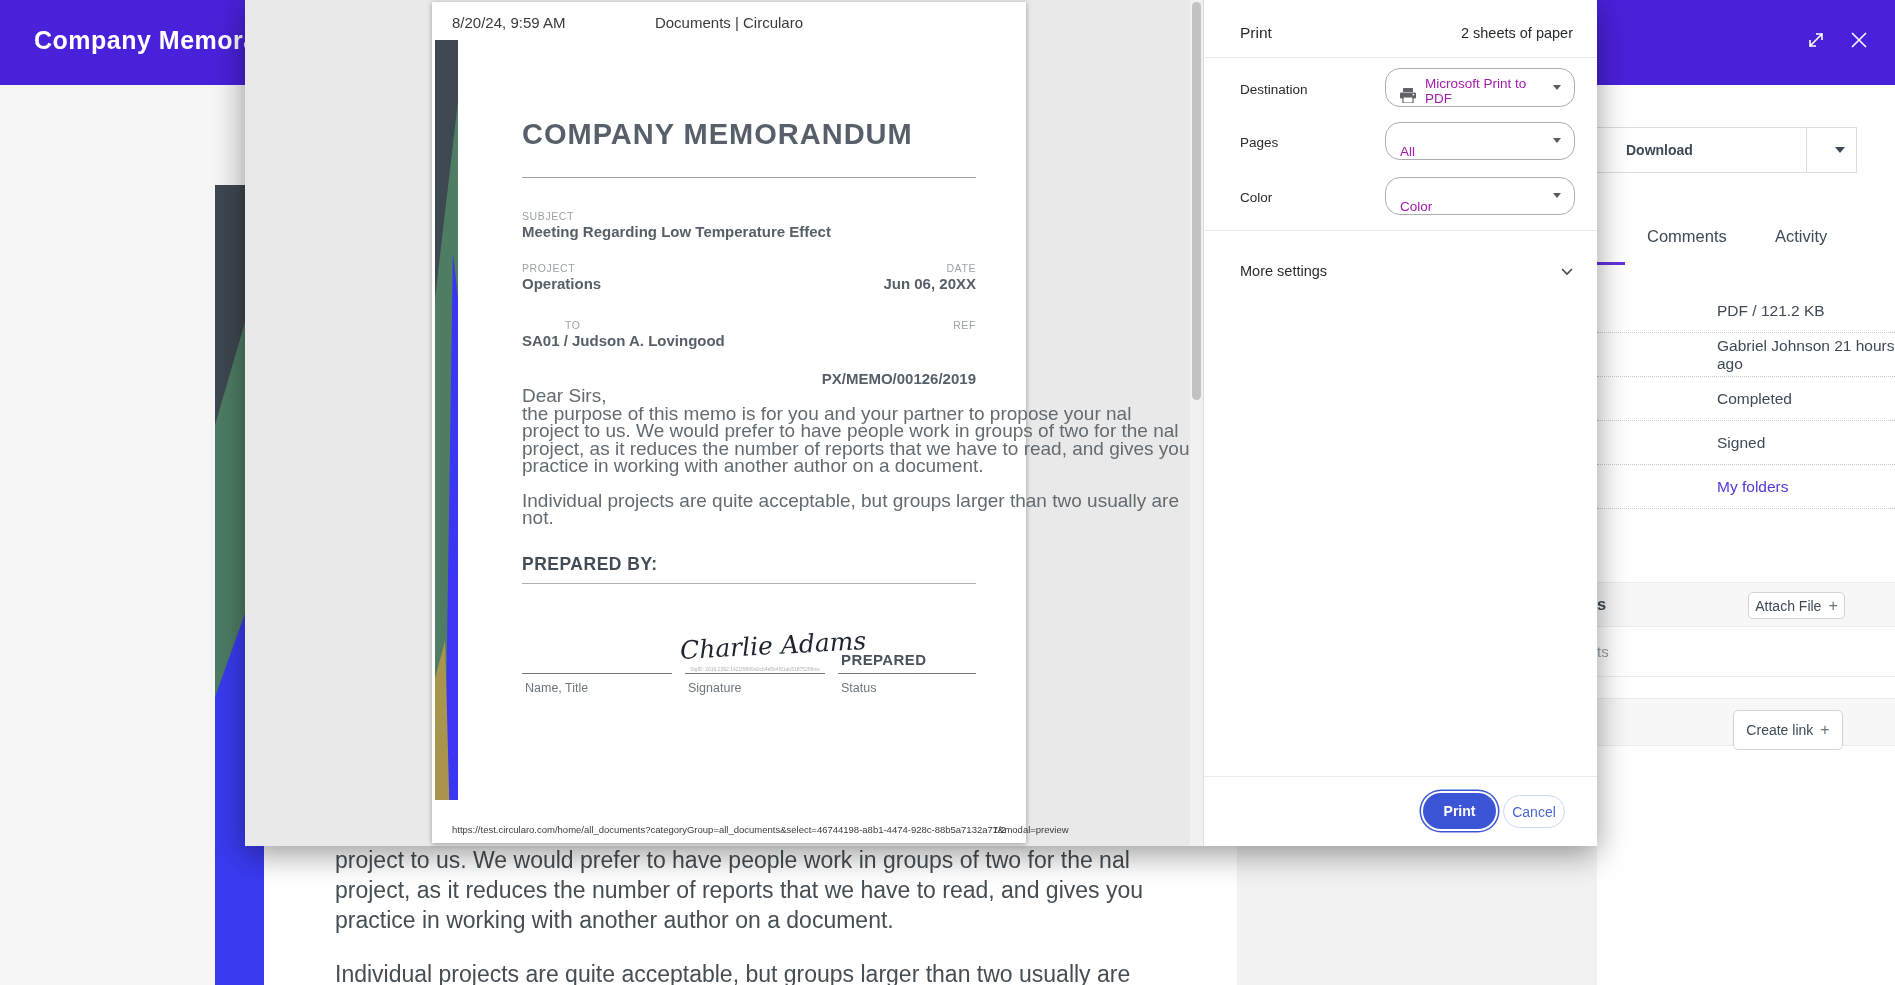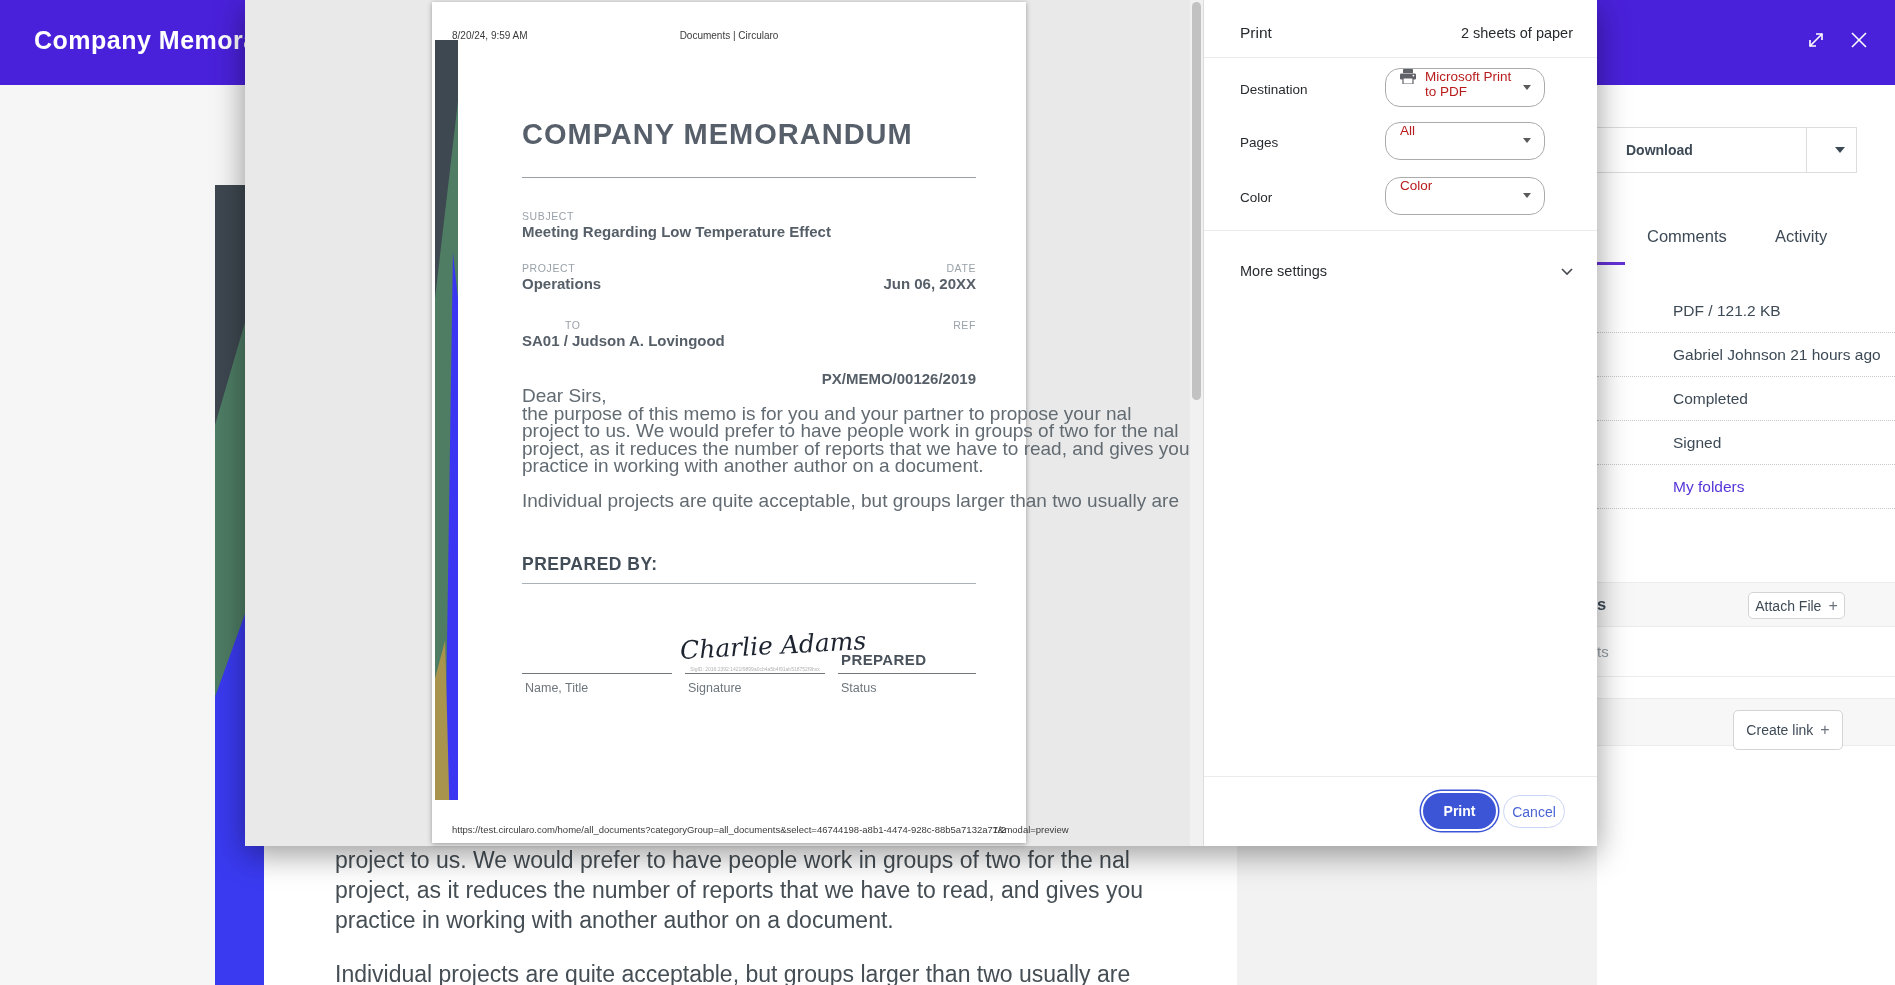--- a/index.html
+++ b/index.html
@@ -32,40 +32,40 @@
   .download-box { position:absolute; left:-60px; top:42px; width:320px; height:46px; background:#fff; border:1px solid #ddd; cursor:pointer; }
   .download-label { position:absolute; left:88px; top:0; height:44px; display:flex; align-items:center; font-size:14px; font-weight:bold; color:#3d4a56; }
   .download-sep { position:absolute; left:268px; top:0; bottom:0; width:1px; background:#ddd; }
   .download-caret { position:absolute; left:284px; top:0; width:36px; height:44px; display:flex; align-items:center; justify-content:center; cursor:pointer; }
   .tri-down { width:0; height:0; border-left:5px solid transparent; border-right:5px solid transparent; border-top:6px solid #3d4a56; }
   .tab { position:absolute; top:142px; font-size:16.5px; color:#3d4a56; cursor:pointer; }
   .tab.comments { left:50px; }
   .tab.activity { left:178px; }
   .tab-underline { position:absolute; left:0; top:177px; width:28px; height:3px; background:#6531d9; }
   .detail-rows { position:absolute; left:0; right:0; top:204px; }
-  .detail-row { height:44px; display:flex; align-items:center; padding-left:76px; font-size:15.5px; color:#3d4a56; border-bottom:1px dotted #c9c9c9; }
+  .detail-row { height:44px; display:flex; align-items:center; padding-left:120px; font-size:15.5px; color:#3d4a56; border-bottom:1px dotted #c9c9c9; }
   .detail-row.link { color:#5636d8; cursor:pointer; }
   .side-band { position:absolute; left:0; right:0; background:#f7f7f7; border-top:1px solid #ececec; border-bottom:1px solid #ececec; }
   .band-attach { top:497px; height:45px; }
   .band-links { top:613px; height:48px; }
   .band-partial { position:absolute; left:0; top:0; bottom:0; display:flex; align-items:center; font-size:16.5px; font-weight:bold; color:#3d4a56; }
   .side-btn { position:absolute; background:#fff; border:1px solid #d4d4d4; border-radius:5px; display:flex; align-items:center; justify-content:center; gap:7px; font-size:14px; color:#3d4a56; cursor:pointer; }
   .side-btn .plus { font-size:16px; color:#6a737c; font-weight:normal; }
   .btn-attach { left:151px; top:9px; width:97px; height:27px; }
   .btn-createlink { left:136px; top:11px; width:110px; height:40px; }
   .empty-row { position:absolute; left:0; right:0; top:542px; height:50px; background:#fff; border-bottom:1px solid #ececec; display:flex; align-items:center; font-size:15px; color:#949ea6; }
 
   
   .print-dialog { position:absolute; left:245px; top:0; width:1352px; height:846px; z-index:10; box-shadow:0 8px 30px rgba(0,0,0,.4); }
   .preview-pane { position:absolute; left:0; top:0; width:945px; height:846px; background:#e9e9e9; }
   .preview-scrollbar { position:absolute; left:945px; top:0; width:13px; height:846px; background:#f1f1f1; }
   .preview-scrollbar .thumb { position:absolute; left:2px; top:2px; width:9px; height:398px; background:#c2c2c2; border-radius:5px; }
 
   .preview-page { position:absolute; left:187px; top:2px; width:594px; height:841px; background:#fff; box-shadow:0 1px 5px rgba(0,0,0,.35); }
-  .page-h { position:absolute; top:28px; font-size:10px; color:#3a3a3a; white-space:nowrap; }
+  .page-h { position:absolute; top:12px; font-size:15px; color:#3a3a3a; white-space:nowrap; }
   .page-h.left { left:20px; }
   .page-h.center { left:0; right:0; text-align:center; }
   .page-f { position:absolute; top:822px; font-size:9.5px; color:#3a3a3a; white-space:nowrap; }
   .page-f.url { left:20px; }
   .page-f.num { right:20px; }
 
   .memo-stripe { position:absolute; left:3px; top:38px; width:23px; height:760px; overflow:hidden; }
   .memo-stripe .layer { position:absolute; inset:0; }
   .memo-stripe .green { background:#4f7d63; }
   .memo-stripe .dark  { background:#3e4850; clip-path:polygon(0 0,100% 0,100% 8%,0 34%); }
@@ -94,21 +94,21 @@
   .status-value { position:absolute; left:409px; top:649px; font-size:15px; font-weight:bold; color:#49525b; letter-spacing:.4px; }
 
   
   .settings-panel { position:absolute; left:958px; top:0; width:394px; height:846px; background:#fff; border-left:1px solid #dcdcdc; }
   .panel-title { position:absolute; left:36px; top:24px; font-size:15.5px; color:#272b2e; }
   .panel-sheets { position:absolute; right:24px; top:25px; font-size:14.5px; color:#272b2e; }
   .pdiv { position:absolute; left:0; right:0; height:1px; background:#ebebeb; }
   .pdiv.d1 { top:57px; } .pdiv.d2 { top:230px; } .pdiv.d3 { top:776px; }
   .row-label { position:absolute; left:36px; font-size:13.5px; color:#272b2e; }
   .lbl-dest { top:82px; } .lbl-pages { top:135px; } .lbl-color { top:190px; }
-  .pselect { position:absolute; left:181px; width:160px; border:1px solid #ababab; border-radius:15px; background:#fff; display:flex; align-items:flex-start; gap:9px; padding:0 28px 0 14px; font-size:13.5px; color:#b91c1c; cursor:pointer; }
+  .pselect { position:absolute; left:181px; width:190px; border:1px solid #ababab; border-radius:15px; background:#fff; display:flex; align-items:flex-end; gap:9px; padding:0 28px 0 14px; font-size:13.5px; color:#a21caf; cursor:pointer; }
   .sel-dest { top:68px; height:39px; } .sel-pages { top:122px; height:38px; } .sel-color { top:177px; height:38px; }
   .sel-caret { position:absolute; right:13px; top:50%; margin-top:-3px; width:0; height:0; border-left:4.5px solid transparent; border-right:4.5px solid transparent; border-top:5.5px solid #5a5a5a; }
   .more-settings { position:absolute; left:36px; right:24px; top:258px; height:26px; display:flex; align-items:center; justify-content:space-between; cursor:pointer; }
   .more-settings-label { font-size:14.5px; color:#272b2e; }
   .print-btn { position:absolute; left:219px; top:793px; width:73px; height:36px; border-radius:18px; background:#3c55d6; color:#fff; font-size:14px; font-weight:bold; display:flex; align-items:center; justify-content:center; cursor:pointer; box-shadow:0 0 0 2px #ffffff, 0 0 0 3.5px #3c55d6; }
   .cancel-btn { position:absolute; left:299px; top:795px; width:62px; height:33px; border-radius:17px; background:#fff; border:1px solid #ccd6f6; color:#4a64d4; font-size:14px; display:flex; align-items:center; justify-content:center; cursor:pointer; }
 
   
   .toast { position:absolute; left:1430px; top:857px; width:453px; height:65px; background:#56b15d; border-radius:4px; z-index:30; box-shadow:0 3px 10px rgba(0,0,0,.25); }
   .toast-msg { position:absolute; left:14px; top:0; bottom:0; display:flex; align-items:center; font-size:17.5px; color:#fff; }
@@ -220,20 +220,21 @@
         <div class="m-label m-right" style="top:317px;">REF</div>
         <div class="m-value m-right" style="top:338px;margin-top:30px;">PX/MEMO/00126/2019</div>
 
         <div class="memo-body">
           <div class="b-line">Dear Sirs,</div>
           <div class="b-line">the purpose of this memo is for you and your partner to propose your nal</div>
           <div class="b-line">project to us. We would prefer to have people work in groups of two for the nal</div>
           <div class="b-line">project, as it reduces the number of reports that we have to read, and gives you</div>
           <div class="b-line">practice in working with another author on a document.</div>
           <div class="b-line">Individual projects are quite acceptable, but groups larger than two usually are</div>
+          <div class="b-line">not.</div>
         </div>
 
         <div class="prepared-by">PREPARED BY:</div>
         <div class="prepared-rule"></div>
 
         <div class="sig-name">Charlie Adams</div>
         <div class="sig-id">SigID: 2016:2392:1421f9899a0cb4a5b4f91ab518752f9bxx</div>
         <div class="sig-line c1"></div>
         <div class="sig-line c2"></div>
         <div class="sig-line c3"></div>

